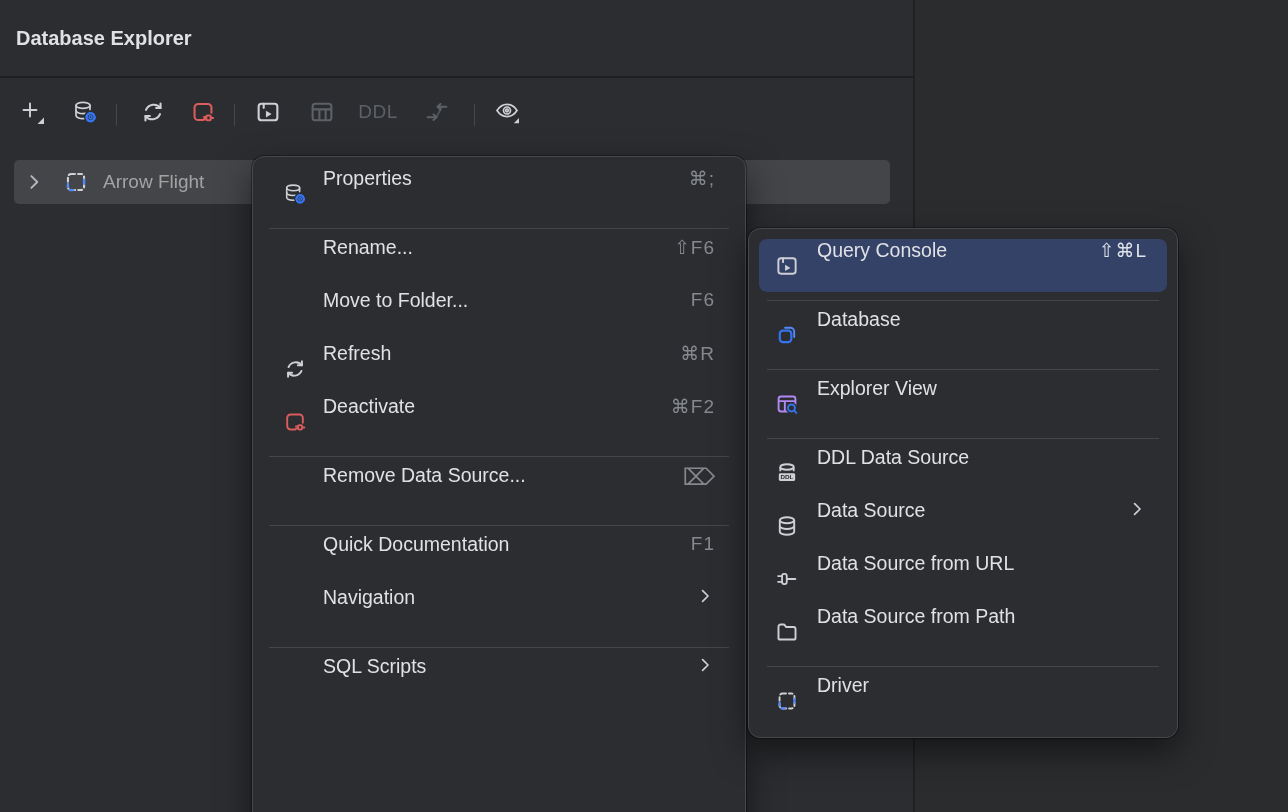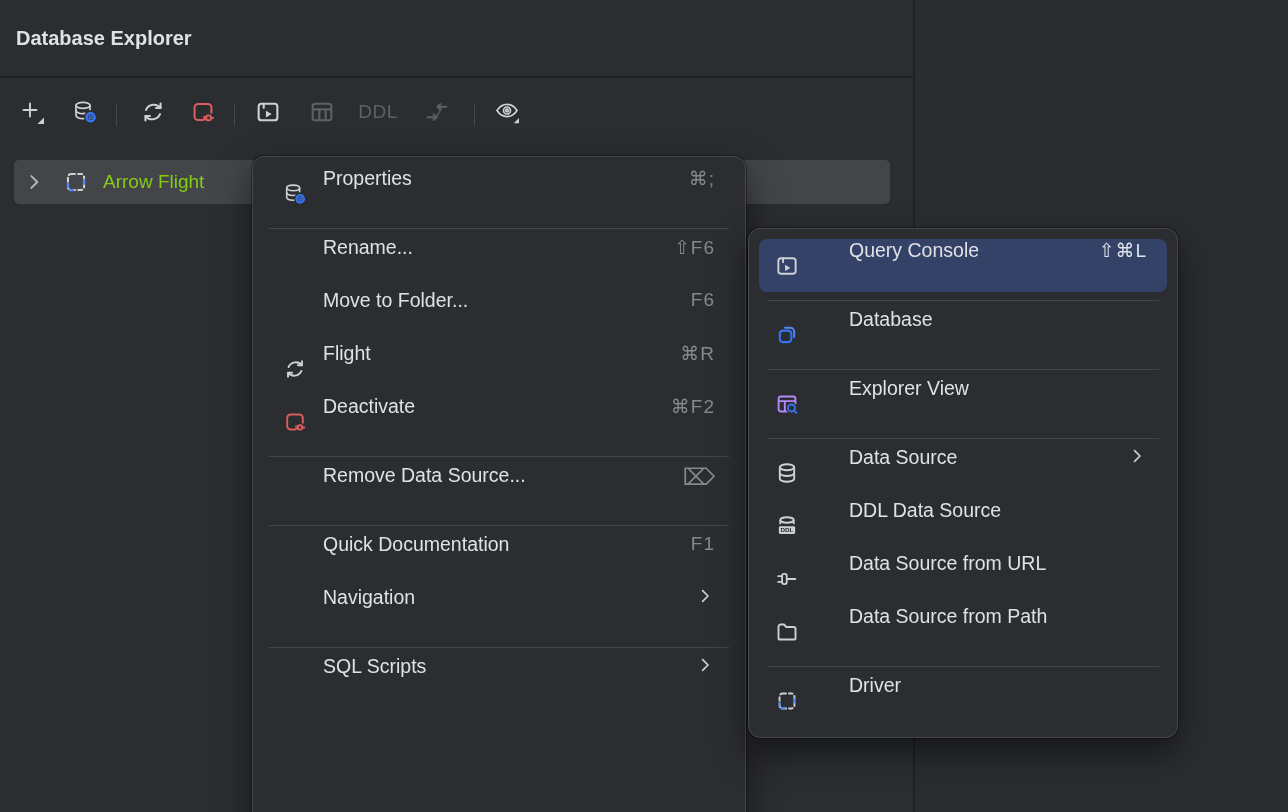--- a/index.html
+++ b/index.html
@@ -20,35 +20,35 @@
   .tbtn.disabled{color:#5D6167;}
   .tbtn svg{width:26px;height:26px;display:block;}
   .tbtn .tlabel{font-size:19px;letter-spacing:.5px;}
   .tsep{position:absolute;top:26px;width:1px;height:22px;background:#45474B;}
   
   .tree-row{position:absolute;left:14px;top:160px;width:876px;height:44px;background:#434549;border-radius:5px;overflow:hidden;}
   .tree-chevron{position:absolute;left:9px;top:11px;width:22px;height:22px;color:#B4B8BF;}
   .tree-chevron svg{width:22px;height:22px;}
   .tree-icon{position:absolute;left:49px;top:9px;width:26px;height:26px;}
   .tree-icon svg{width:26px;height:26px;}
-  .tree-label{position:absolute;left:89px;top:0;line-height:44px;font-size:19px;color:#84cc16;white-space:nowrap;}
+  .tree-label{position:absolute;left:89px;top:0;line-height:44px;font-size:19px;color:#a3a3a3;white-space:nowrap;}
   
   .popup{
     position:absolute;background:#2B2D30;border:1px solid #46484C;border-radius:12px;
     box-shadow:0 0 0 1px rgba(0,0,0,.35),0 14px 34px rgba(0,0,0,.5);
     box-sizing:border-box;padding:10px 0;z-index:5;
   }
   #main-menu{left:252px;top:156px;width:494px;height:704px;}
   #sub-menu{left:748px;top:228px;width:430px;}
   .menu-row{
     position:relative;height:53px;margin:0 10px;border-radius:8px;
     display:flex;align-items:flex-start;box-sizing:border-box;
     padding-left:60px;padding-right:20px;color:#DFE1E5;font-size:19.5px;cursor:default;
   }
-  #sub-menu .menu-row{padding-left:90px;}
+  #sub-menu .menu-row{padding-left:58px;}
   .menu-row.selected{background:var(--selection,#354268);}
   .menu-row .mi-icon{position:absolute;left:20px;top:50%;transform:translateY(-50%);width:24px;height:24px;color:#CED0D6;}
   #sub-menu .menu-row .mi-icon{left:16px;}
   .menu-row .mi-icon svg{width:24px;height:24px;display:block;}
   .menu-label{flex:0 1 auto;white-space:nowrap;overflow:hidden;}
   .menu-right{margin-left:auto;display:flex;align-items:center;}
   .menu-shortcut{color:#85888E;font-size:19px;letter-spacing:1px;white-space:nowrap;}
   .menu-shortcut.glyph{font-size:23px;letter-spacing:0;}
   .menu-row.selected .menu-shortcut{color:#DEE2E9;}
   .menu-arrow{width:20px;height:20px;color:#CDD0D6;}
@@ -200,21 +200,21 @@
     </div>
     <div class="menu-row">
       <span class="mi-icon">
         <svg viewBox="0 0 20 20" fill="none" stroke="currentColor" stroke-width="1.6" stroke-linecap="round" stroke-linejoin="round">
           <path d="M15.8 6.9A6.6 6.6 0 0 0 4.6 8.4"></path>
           <path d="M15.8 3.5v3.4h-3.4"></path>
           <path d="M4.2 13.1a6.6 6.6 0 0 0 11.2-1.5"></path>
           <path d="M4.2 16.5v-3.4h3.4"></path>
         </svg>
       </span>
-      <span class="menu-label">Flight</span>
+      <span class="menu-label">Refresh</span>
       <span class="menu-right">
         <span class="menu-shortcut">⌘R</span>
       </span>
     </div>
     <div class="menu-row">
       <span class="mi-icon">
         <svg viewBox="0 0 20 20" fill="none" stroke="#DB5C5C" stroke-width="1.6" stroke-linecap="round" stroke-linejoin="round">
           <path d="M10.3 16.2H6.3A2.8 2.8 0 0 1 3.5 13.4V6.6A2.8 2.8 0 0 1 6.3 3.8h7.4a2.8 2.8 0 0 1 2.8 2.8v4"></path>
           <rect x="12.5" y="12.7" width="3.5" height="3.6" rx="1"></rect>
           <path d="M12.5 13.8h-1.7M12.5 15.5h-1.7M16 14.6h1.8"></path>
@@ -308,49 +308,49 @@
         </svg>
       </span>
       <span class="menu-label">Explorer View</span>
       <span class="menu-right"></span>
     </div>
     <div class="menu-sep">
       <div class="line"></div>
     </div>
     <div class="menu-row">
       <span class="mi-icon">
-        <svg viewBox="0 0 20 20" fill="none" stroke="currentColor" stroke-width="1.6">
-          <ellipse cx="10" cy="5.2" rx="6" ry="2.5"></ellipse>
-          <path d="M4 5.2v9.6c0 1.4 2.7 2.5 6 2.5s6-1.1 6-2.5V5.2"></path>
-          <path d="M4 10c0 1.4 2.7 2.5 6 2.5s6-1.1 6-2.5"></path>
-        </svg>
-      </span>
-      <span class="menu-label">Data Source</span>
-      <span class="menu-right">
-        <span class="menu-arrow">
-          <svg viewBox="0 0 20 20" fill="none" stroke="currentColor" stroke-width="1.7" stroke-linecap="round" stroke-linejoin="round">
-            <path d="M7.6 4.6L13 10l-5.4 5.4"></path>
-          </svg>
-        </span>
-      </span>
-    </div>
-    <div class="menu-row">
-      <span class="mi-icon">
         <svg viewBox="0 0 20 20" fill="none">
           <ellipse cx="10" cy="5" rx="5.6" ry="2.3" stroke="#CED0D6" stroke-width="1.5"></ellipse>
           <path d="M4.4 5v3.6M15.6 5v3.6" stroke="#CED0D6" stroke-width="1.5"></path>
           <rect x="3.2" y="10.2" width="13.6" height="6.4" rx="1.2" fill="#CED0D6"></rect>
           <text x="10" y="15.3" text-anchor="middle" font-size="5.2" font-weight="700" fill="#26282B" font-family="Liberation Sans,DejaVu Sans,sans-serif">DDL</text>
         </svg>
       </span>
       <span class="menu-label">DDL Data Source</span>
       <span class="menu-right"></span>
     </div>
     <div class="menu-row">
       <span class="mi-icon">
+        <svg viewBox="0 0 20 20" fill="none" stroke="currentColor" stroke-width="1.6">
+          <ellipse cx="10" cy="5.2" rx="6" ry="2.5"></ellipse>
+          <path d="M4 5.2v9.6c0 1.4 2.7 2.5 6 2.5s6-1.1 6-2.5V5.2"></path>
+          <path d="M4 10c0 1.4 2.7 2.5 6 2.5s6-1.1 6-2.5"></path>
+        </svg>
+      </span>
+      <span class="menu-label">Data Source</span>
+      <span class="menu-right">
+        <span class="menu-arrow">
+          <svg viewBox="0 0 20 20" fill="none" stroke="currentColor" stroke-width="1.7" stroke-linecap="round" stroke-linejoin="round">
+            <path d="M7.6 4.6L13 10l-5.4 5.4"></path>
+          </svg>
+        </span>
+      </span>
+    </div>
+    <div class="menu-row">
+      <span class="mi-icon">
         <svg viewBox="0 0 20 20" fill="none" stroke="currentColor" stroke-width="1.5" stroke-linecap="round">
           <path d="M2.6 7.6h3.4M2.6 12.4h3.4"></path>
           <rect x="5.9" y="5.8" width="3.9" height="8.4" rx="1.7"></rect>
           <path d="M9.8 10h7.2"></path>
         </svg>
       </span>
       <span class="menu-label">Data Source from URL</span>
       <span class="menu-right"></span>
     </div>
     <div class="menu-row">

